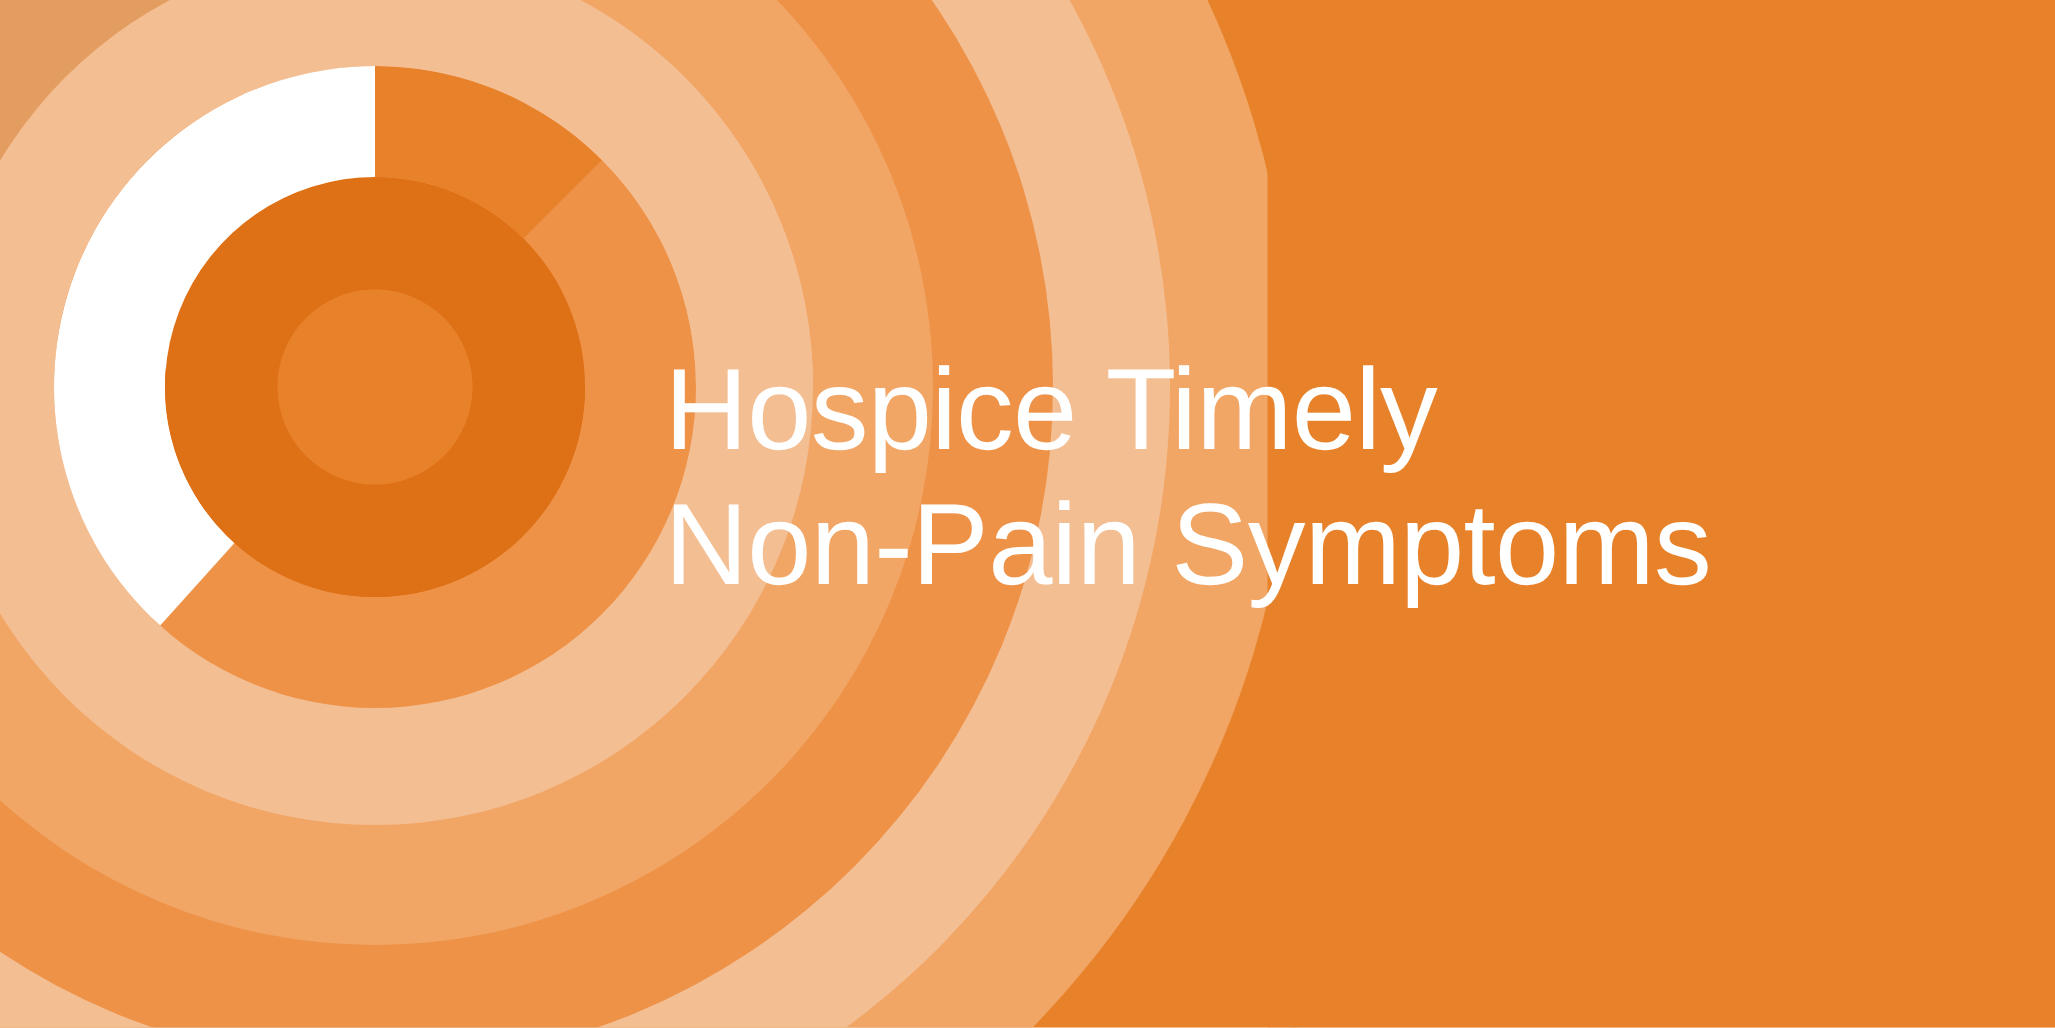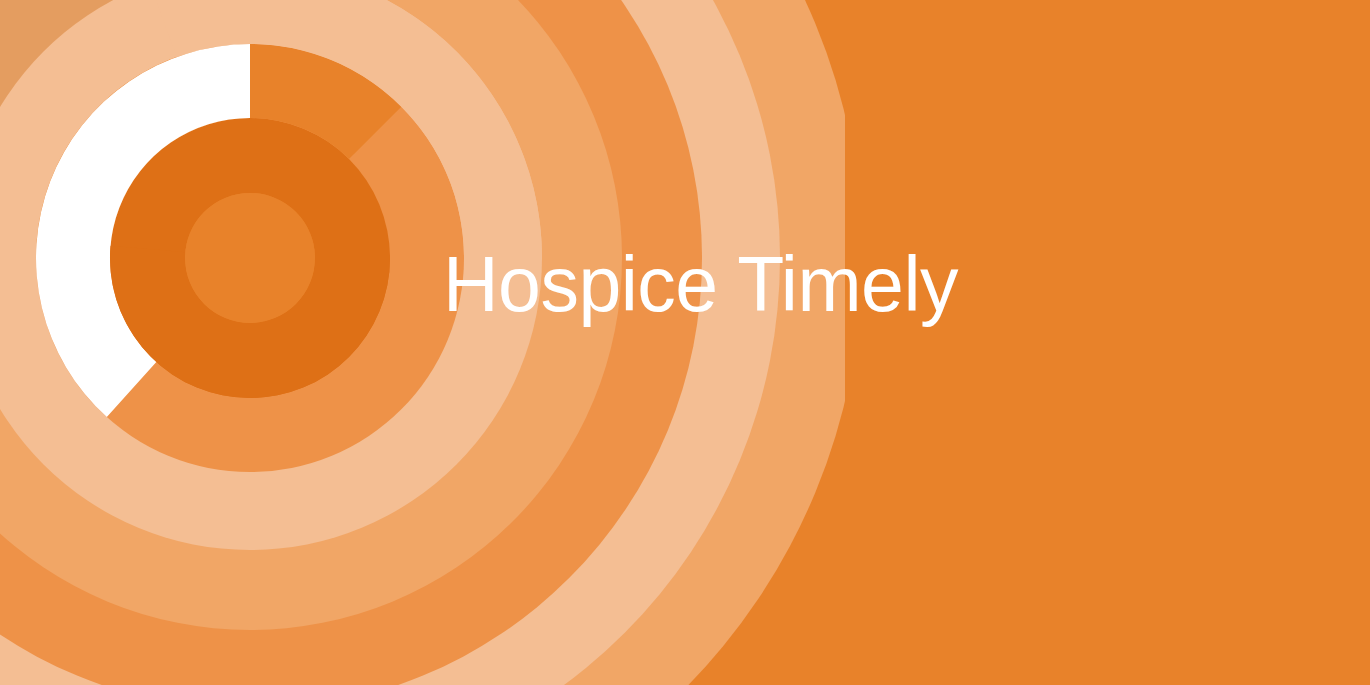--- a/index.html
+++ b/index.html
@@ -20,21 +20,21 @@
     position: absolute;
     left: 0;
     top: 0;
     width: 1370px;
     height: 685px;
     pointer-events: none;
   }
   #title-block {
     position: absolute;
     left: 443px;
-    top: 239px;
+    top: 228px;
     width: 900px;
   }
   #title-block .tline {
     display: block;
     color: #ffffff;
     font-family: "Liberation Sans", sans-serif;
     font-size: 77px;
     line-height: 90px;
     font-weight: 400;
     letter-spacing: -0.5px;
@@ -70,15 +70,16 @@
         <path d="M 390 258 A 140 140 0 0 1 110 258 L 185 258 A 65 65 0 0 0 315 258 Z" fill="#DE7016"></path>
         <path d="M 110 258 A 140 140 0 0 1 110.53274226715561 245.79819601532787 L 185.24734462403654 252.33487672140222 A 65 65 0 0 0 185 258 Z" fill="#DE7016"></path>
         <circle cx="250" cy="258" r="65" fill="#E8822A"></circle>
         <path d="M 860 0 L 1370 0 L 1370 685 L 860 685 Z" fill="#E8822A"></path>
         <rect x="845" y="0" width="20" height="685" fill="#E8822A"></rect>
       </g>
     </svg>
 
   <div id="title-block">
     <span class="tline">Hospice Timely</span>
+    <span class="tline">Non-Pain Symptoms</span>
   </div>
 
 </div>
 
 </body></html>

